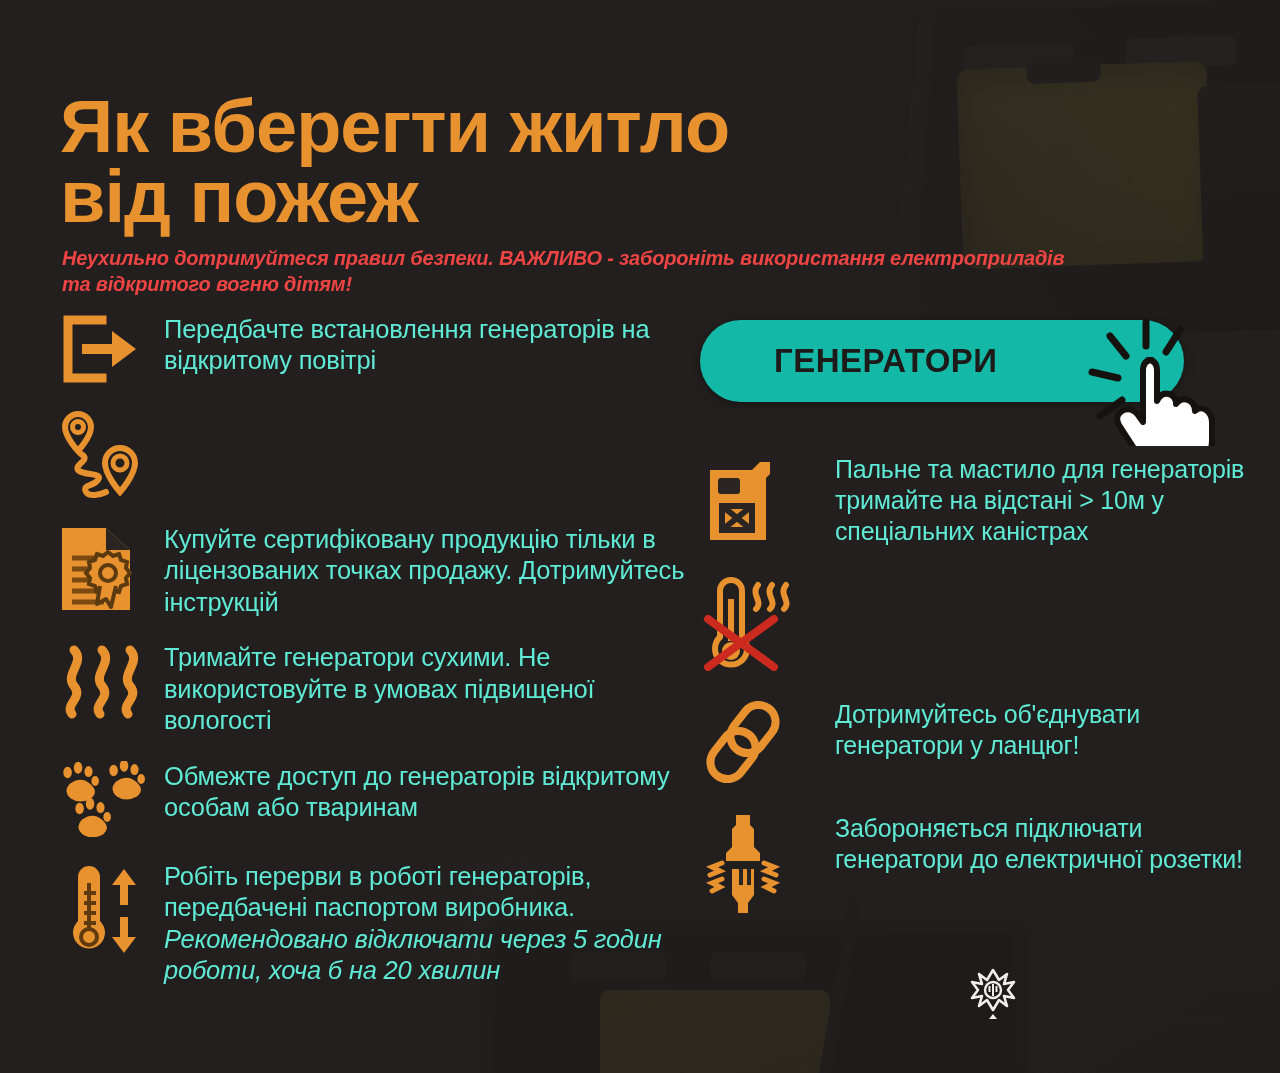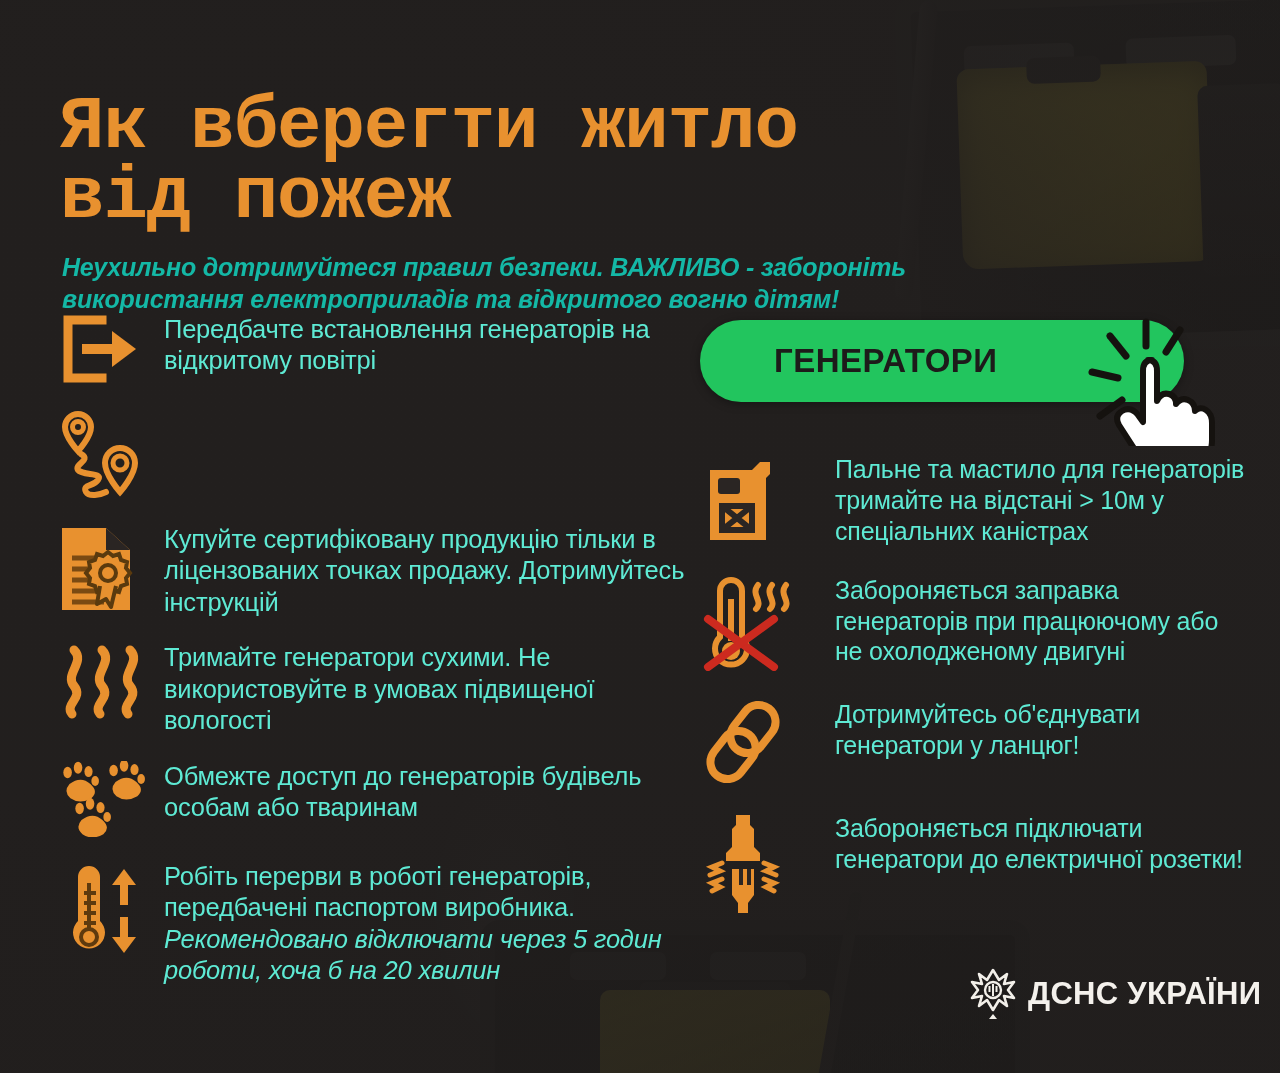--- a/index.html
+++ b/index.html
@@ -91,34 +91,34 @@
       radial-gradient(ellipse at 22% 40%, rgba(34,31,30,.98) 0%, rgba(34,31,30,.93) 42%, rgba(34,31,30,.62) 68%, rgba(34,31,30,.42) 100%),
       linear-gradient(180deg, rgba(30,28,27,.55) 0%, rgba(30,28,27,.18) 35%, rgba(30,28,27,.55) 100%);
   }
 
   
   .content{position:relative;z-index:5;}
 
   .title{
     position:absolute;left:60px;top:42px;width:900px;
     color:#e8912f;
-    font-family:Liberation Mono, monospace;
+    font-family:Liberation Sans, sans-serif;
     font-weight:bold;
     font-size:74px;
     line-height:.95;
     letter-spacing:-1px;
   }
   .title .l2{display:block;}
 
   .subtitle{
     position:absolute;left:62px;top:226px;width:1010px;
-    color:#14b8a6;
+    color:#ef4444;
     font-style:italic;
     font-weight:bold;
-    font-size:25px;
+    font-size:20px;
     line-height:1.28;
     letter-spacing:-.2px;
   }
 
   
   .col-left{position:absolute;left:56px;top:312px;width:640px;}
   .col-right{position:absolute;left:700px;top:452px;width:545px;}
 
   .row{display:flex;align-items:flex-start;margin-bottom:22px;}
   .row .ic{
@@ -137,21 +137,21 @@
   .tx .it{font-style:italic;display:block;}
 
   .col-right .row .ic{flex:0 0 135px;}
   .col-right .row{margin-bottom:26px;}
   .col-right .row .tx{font-size:25px;}
 
   
   .gen-btn{
     position:absolute;left:700px;top:320px;
     width:484px;height:82px;
-    background:#22c55e;
+    background:#14b8a6;
     border-radius:42px;
     display:flex;align-items:center;
     box-shadow:0 2px 10px rgba(0,0,0,.35);
   }
   .gen-btn .lbl{
     color:#1d1b1a;
     font-weight:bold;
     font-size:33px;
     letter-spacing:.5px;
     margin-left:74px;
@@ -307,21 +307,21 @@
               <g transform="translate(16,38) scale(0.95)">
                 <ellipse cx="8" cy="10" rx="4.5" ry="6"></ellipse>
                   <ellipse cx="19" cy="5" rx="4.5" ry="6.4"></ellipse>
                 <ellipse cx="30" cy="9" rx="4.3" ry="5.8"></ellipse>
                   <ellipse cx="37" cy="19" rx="4" ry="5.2"></ellipse>
                 <path d="M10 22 q12 -9 22 0 q9 8 1 15 q-12 7 -22 0 q-8 -7 -1 -15 z"></path>
               </g>
             </g>
           </svg>
         </div>
-        <div class="tx">Обмежте доступ до генераторів будівель особам або тваринам</div>
+        <div class="tx">Обмежте доступ до генераторів відкритому особам або тваринам</div>
       </div>
 
       <div class="row">
         <div class="ic">
           <svg width="86" height="100" viewBox="0 0 86 100">
             <path d="M22 16 a11 11 0 0 1 22 0 l0 44 a16 16 0 1 1 -22 0 z" fill="#e8912f"></path>
             <line x1="33" y1="22" x2="33" y2="70" stroke="#5e3a0e" stroke-width="4"></line>
             <g stroke="#5e3a0e" stroke-width="4">
               <line x1="28" y1="32" x2="40" y2="32"></line>
               <line x1="28" y1="42" x2="40" y2="42"></line>
@@ -367,21 +367,20 @@
               <path d="M56 34 C 64 26 50 20 58 10"></path>
               <path d="M70 34 C 78 26 64 20 72 10"></path>
               <path d="M84 34 C 92 26 78 20 86 10"></path>
             </g>
             <g stroke="#cc2a1f" stroke-width="8" stroke-linecap="round">
               <line x1="8" y1="44" x2="74" y2="92"></line>
               <line x1="74" y1="44" x2="8" y2="92"></line>
             </g>
           </svg>
         </div>
-        <div class="tx">Забороняється заправка генераторів при працюючому або не охолодженому двигуні</div>
       </div>
 
       <div class="row">
         <div class="ic">
           <svg width="86" height="86" viewBox="0 0 86 86">
             <g fill="none" stroke="#e8912f" stroke-width="8" stroke-linecap="round">
               <rect x="36" y="4" width="34" height="52" rx="17" transform="rotate(38 53 30)"></rect>
               <rect x="16" y="30" width="34" height="52" rx="17" transform="rotate(38 33 56)"></rect>
             </g>
           </svg>
@@ -413,17 +412,16 @@
 
     <div class="logo">
       <span>
         <svg width="46" height="52" viewBox="0 0 46 52">
           <path d="M23 2 L29 12 L37 6 L34 16 L44 14 L38 22 L44 30 L34 28 L37 38 L29 32 L23 42 L17 32 L9 38 L12 28 L2 30 L8 22 L2 14 L12 16 L9 6 L17 12 Z" fill="none" stroke="#f2efe9" stroke-width="2.6" stroke-linejoin="round"></path>
           <circle cx="23" cy="22" r="8" fill="none" stroke="#f2efe9" stroke-width="2.4"></circle>
           <path d="M23 16 L23 28 M19.5 18 L19.5 24 M26.5 18 L26.5 24" stroke="#f2efe9" stroke-width="2"></path>
           <path d="M23 46 L19 51 L27 51 Z" fill="#f2efe9"></path>
         </svg>
       </span>
-      <span class="lname">ДСНС УКРАЇНИ</span>
     </div>
 
   </div>
 </div>
 
 </body></html>

